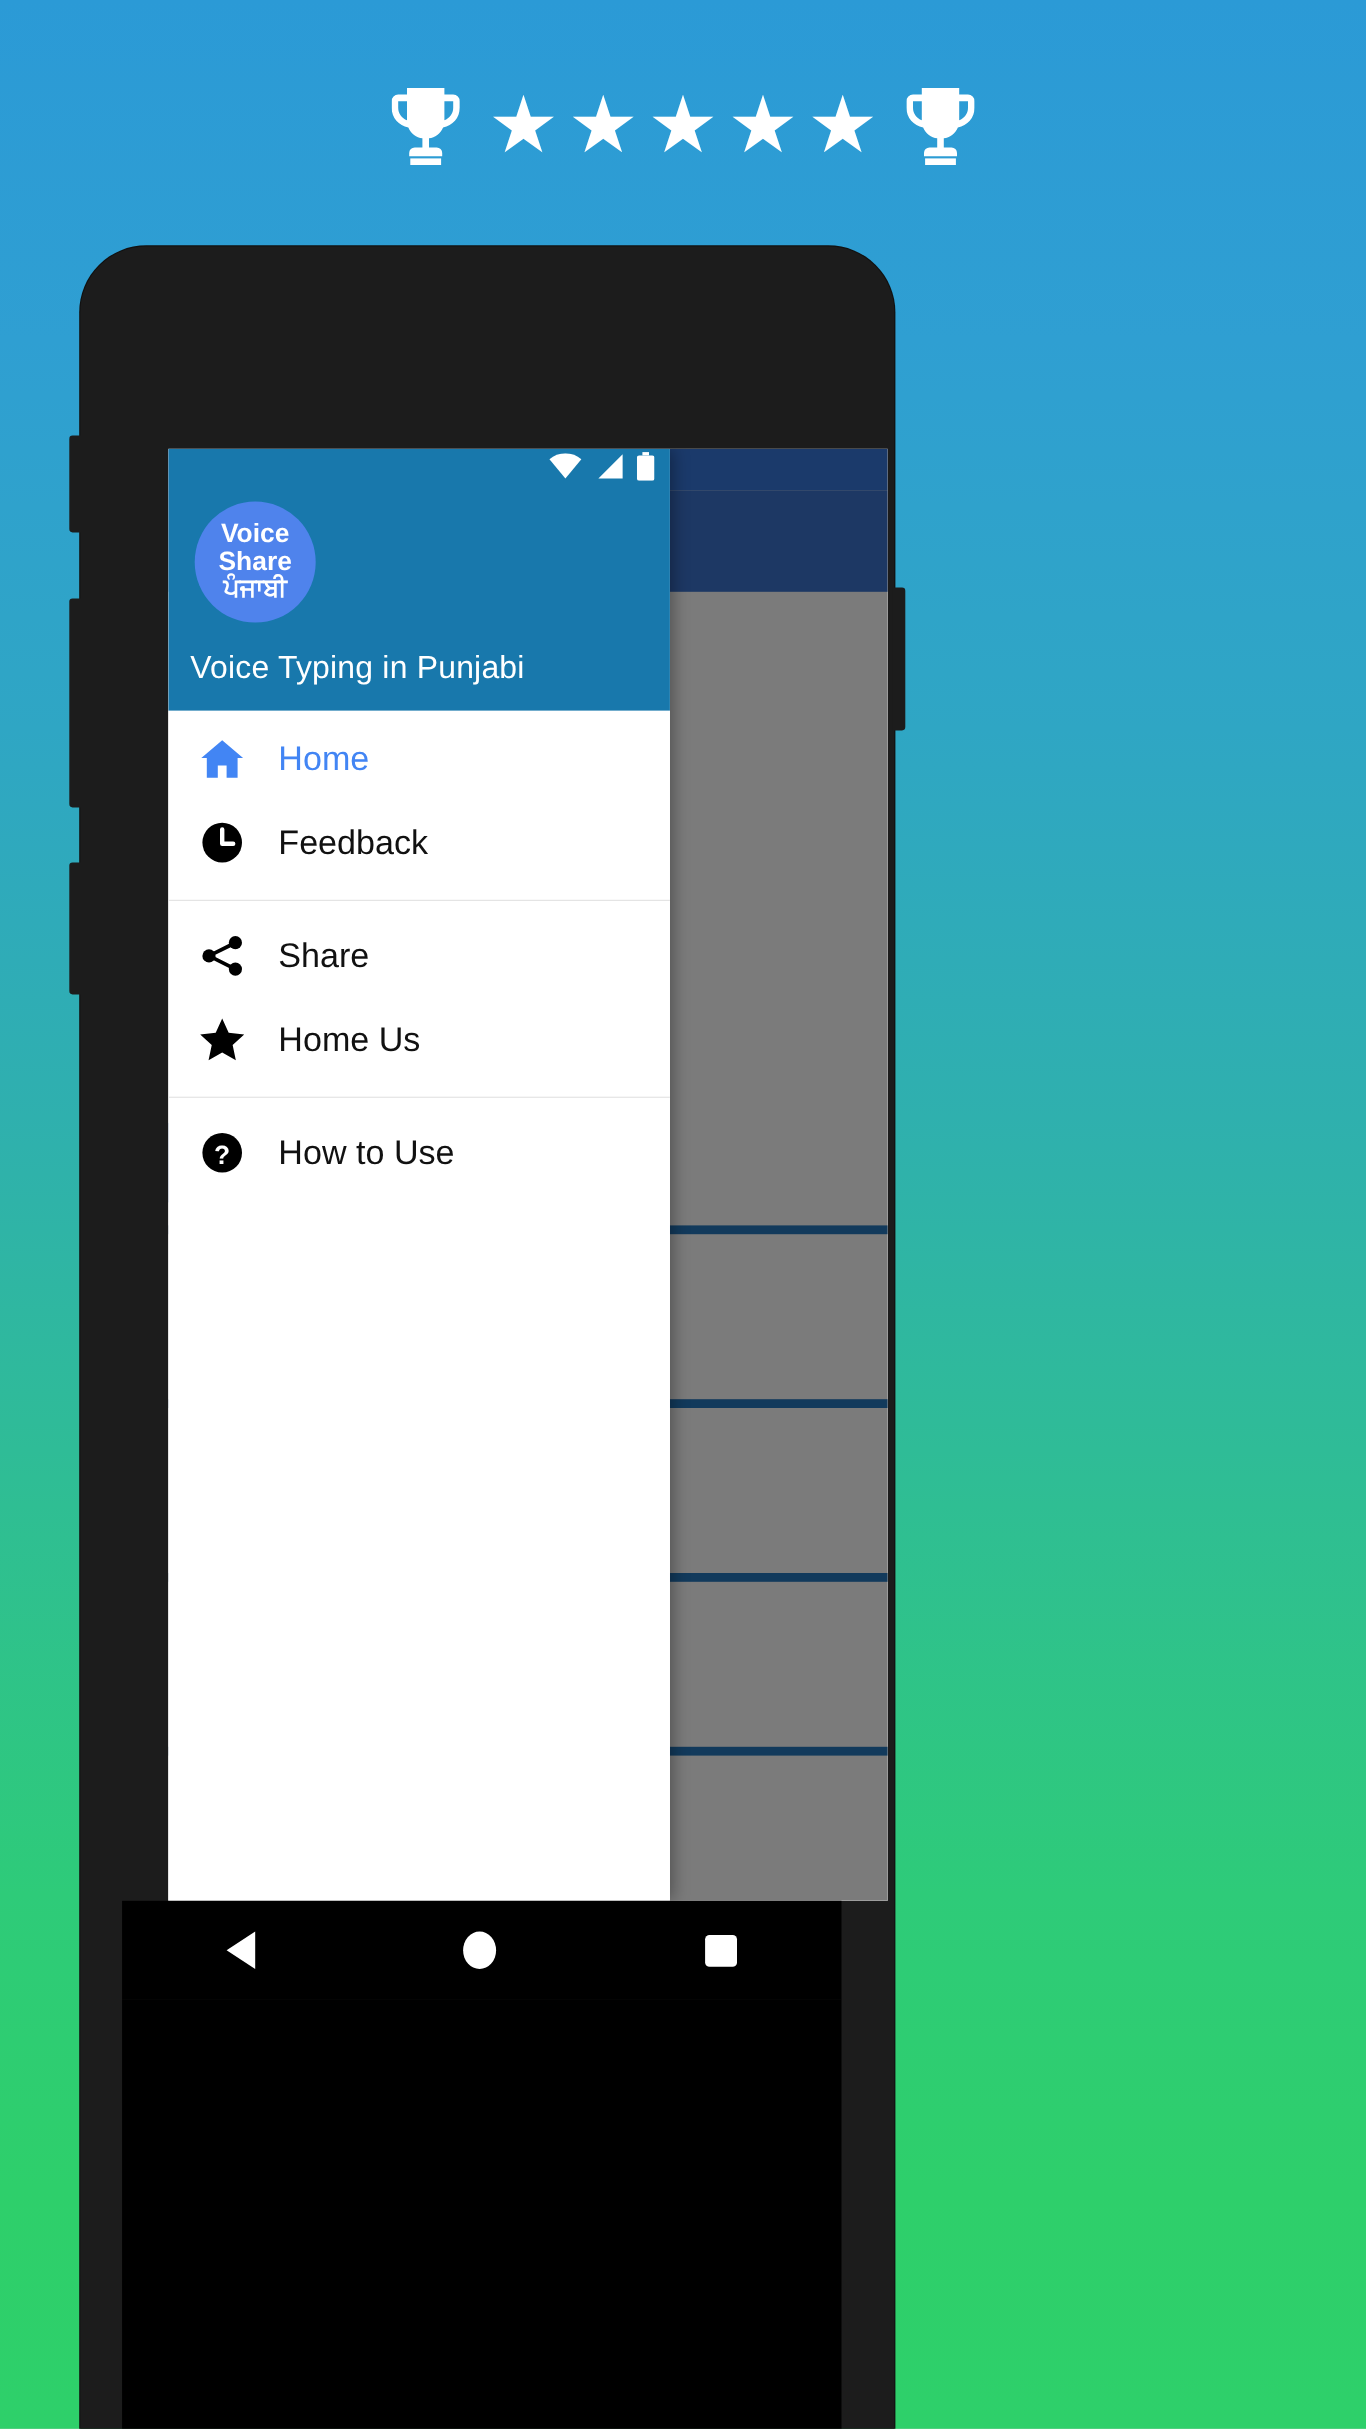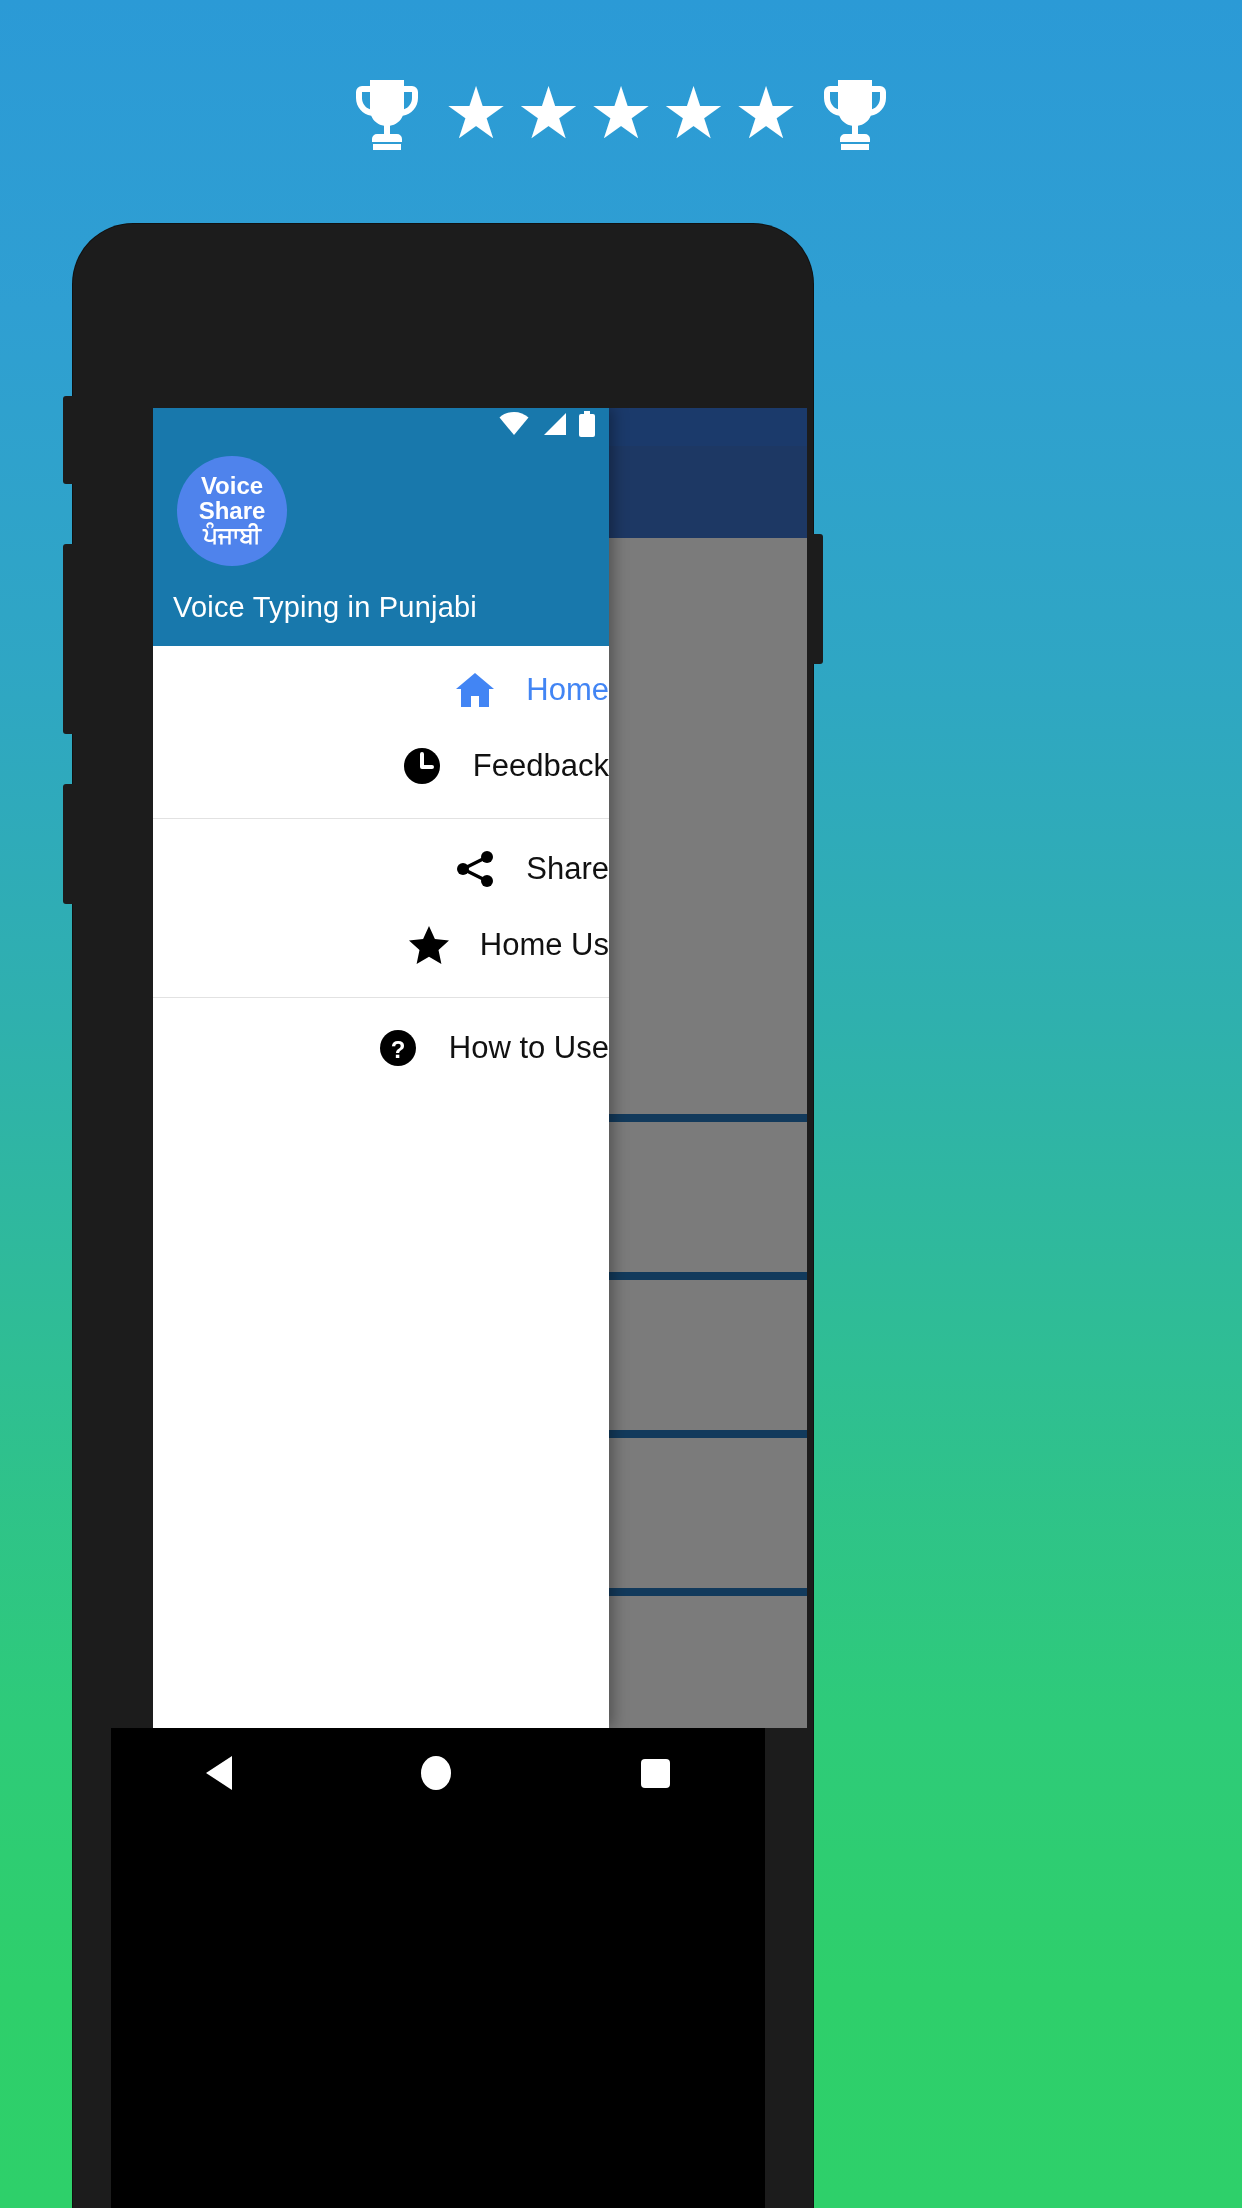--- a/index.html
+++ b/index.html
@@ -112,21 +112,20 @@
   .logo-circle .l3{ font-size:23px; font-family:"DejaVu Sans", sans-serif; }
   .app-name{
     position:absolute; left:20px; bottom:22px;
     color:#ffffff; font-size:29px; letter-spacing:.2px;
   }
   .menu{ flex:1 1 auto; background:#fff; padding-top:6px; }
   .menu-group{ }
   .menu-item{
     display:flex; align-items:center; height:76px; padding-left:28px; gap:30px;
     cursor:pointer;
-    justify-content:flex-end;
   }
   .menu-item .mi-icon{ width:42px; height:42px; flex:0 0 42px;
     display:flex; align-items:center; justify-content:center; }
   .menu-item .mi-icon svg{ width:42px; height:42px; display:block; }
   .menu-item .mi-label{ font-size:31px; color:#111111; }
   .menu-item.active .mi-label{ color:#4285f4; }
   .menu-divider{ height:1px; background:#e2e2e2; margin:14px 0 12px 0; }
 
   
   .navbar{

